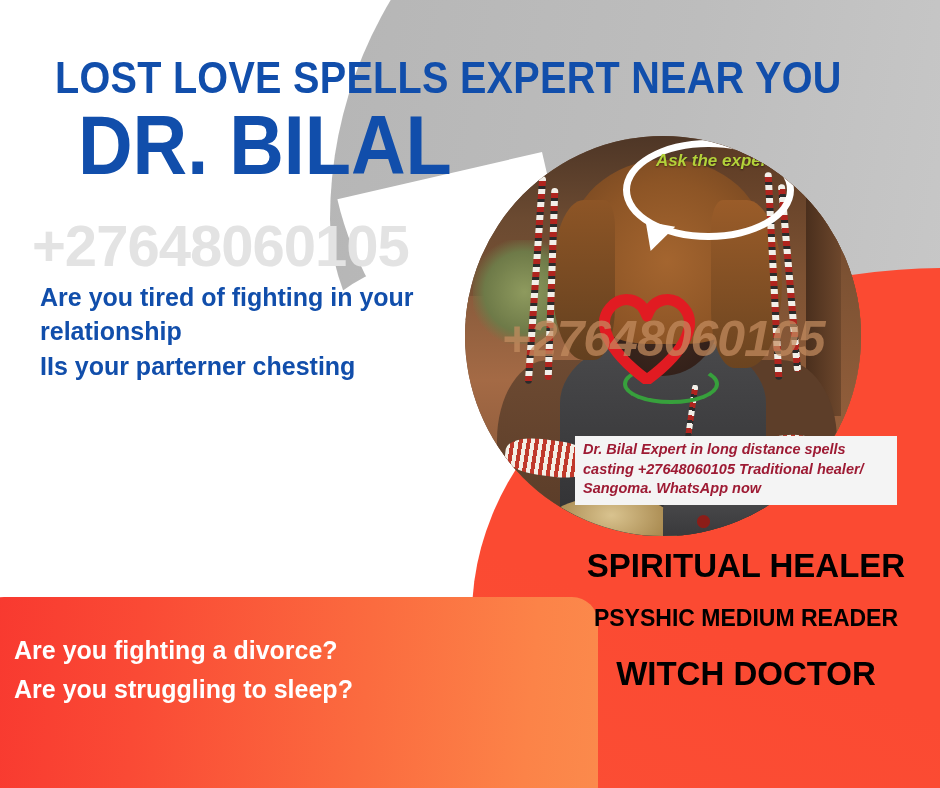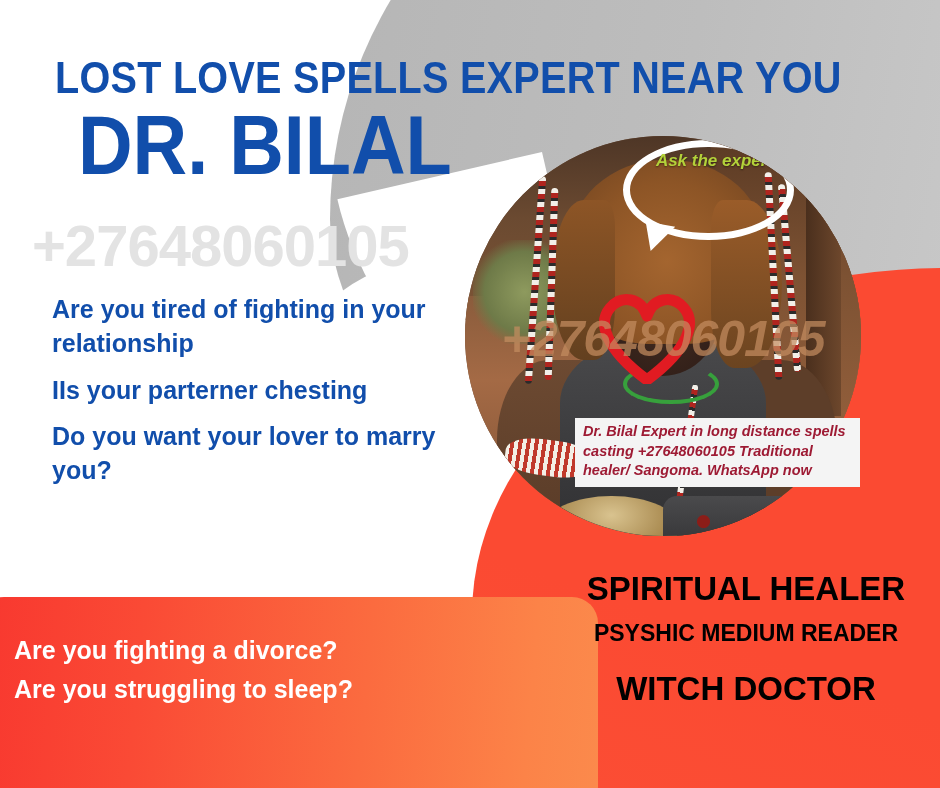--- a/index.html
+++ b/index.html
@@ -231,22 +231,22 @@
     font-style: italic;
     color: rgba(196, 140, 96, .72);
     letter-spacing: -1px;
     white-space: nowrap;
   }
 
   
   .photo-caption {
     position: absolute;
     left: 575px;
-    top: 418px;
-    width: 285px;
+    top: 436px;
+    width: 322px;
     padding: 4px 6px 6px 8px;
     background: #f4f4f4;
     color: #9e1b34;
     font-weight: bold;
     font-style: italic;
     font-size: 14.5px;
     line-height: 1.35;
     box-sizing: border-box;
   }
 
@@ -290,21 +290,21 @@
   .bullets-blue {
     position: absolute;
     left: 40px;
     top: 280px;
     width: 430px;
     color: #114eab;
     font-size: 25px;
     font-weight: bold;
     line-height: 1.37;
   }
-  .bullets-blue div { margin: 12px; }
+  .bullets-blue div { margin: 0; }
 
   .paragraph-text {
     position: absolute;
     left: 383px;
     top: 379px;
     color: #1a1a1a;
     font-size: 19px;
     font-weight: normal;
     white-space: nowrap;
   }
@@ -321,23 +321,23 @@
   }
 
   .services {
     position: absolute;
     left: 552px;
     top: 548px;
     width: 388px;
     text-align: center;
     color: #000000;
   }
-  .svc1 { font-size: 33px; font-weight: bold; line-height: 1.1; margin-top: 23px; }
+  .svc1 { font-size: 33px; font-weight: bold; line-height: 1.1; }
   .svc2 { font-size: 33px; font-weight: bold; line-height: 1.1; margin-top: 12px; }
-  .svc3 { font-size: 23px; font-weight: bold; line-height: 1.1; margin-top: 14px; }
+  .svc3 { font-size: 23px; font-weight: bold; line-height: 1.1; margin-top: 22px; }
   .svc4 { font-size: 33px; font-weight: bold; line-height: 1.1; margin-top: 24px; }
 </style>
 </head>
 <body>
 
 <div id="poster">
 
   <div class="bg-gray"></div>
   <div class="bg-gray-notch"></div>
   <div class="bg-gray-notch2"></div>
@@ -384,21 +384,20 @@
 
   <div class="photo-caption">Dr. Bilal Expert in long distance spells casting +27648060105 Traditional healer/ Sangoma. WhatsApp now</div>
 
   <div class="headline">LOST LOVE SPELLS EXPERT NEAR YOU</div>
   <div class="subhead">DR. BILAL</div>
   <div class="phone-big">+27648060105</div>
 
   <div class="bullets-blue">
     <div>Are you tired of fighting in your relationship</div>
     <div>IIs your parterner chesting</div>
-    <div>Do you want your lover to marry you?</div>
   </div>
 
 
   <div class="bg-orange-left-box"></div>
   <div class="bullets-white">
     <div>Are you fighting a divorce?</div>
     <div>Are you struggling to sleep?</div>
   </div>
 
   <div class="services">

